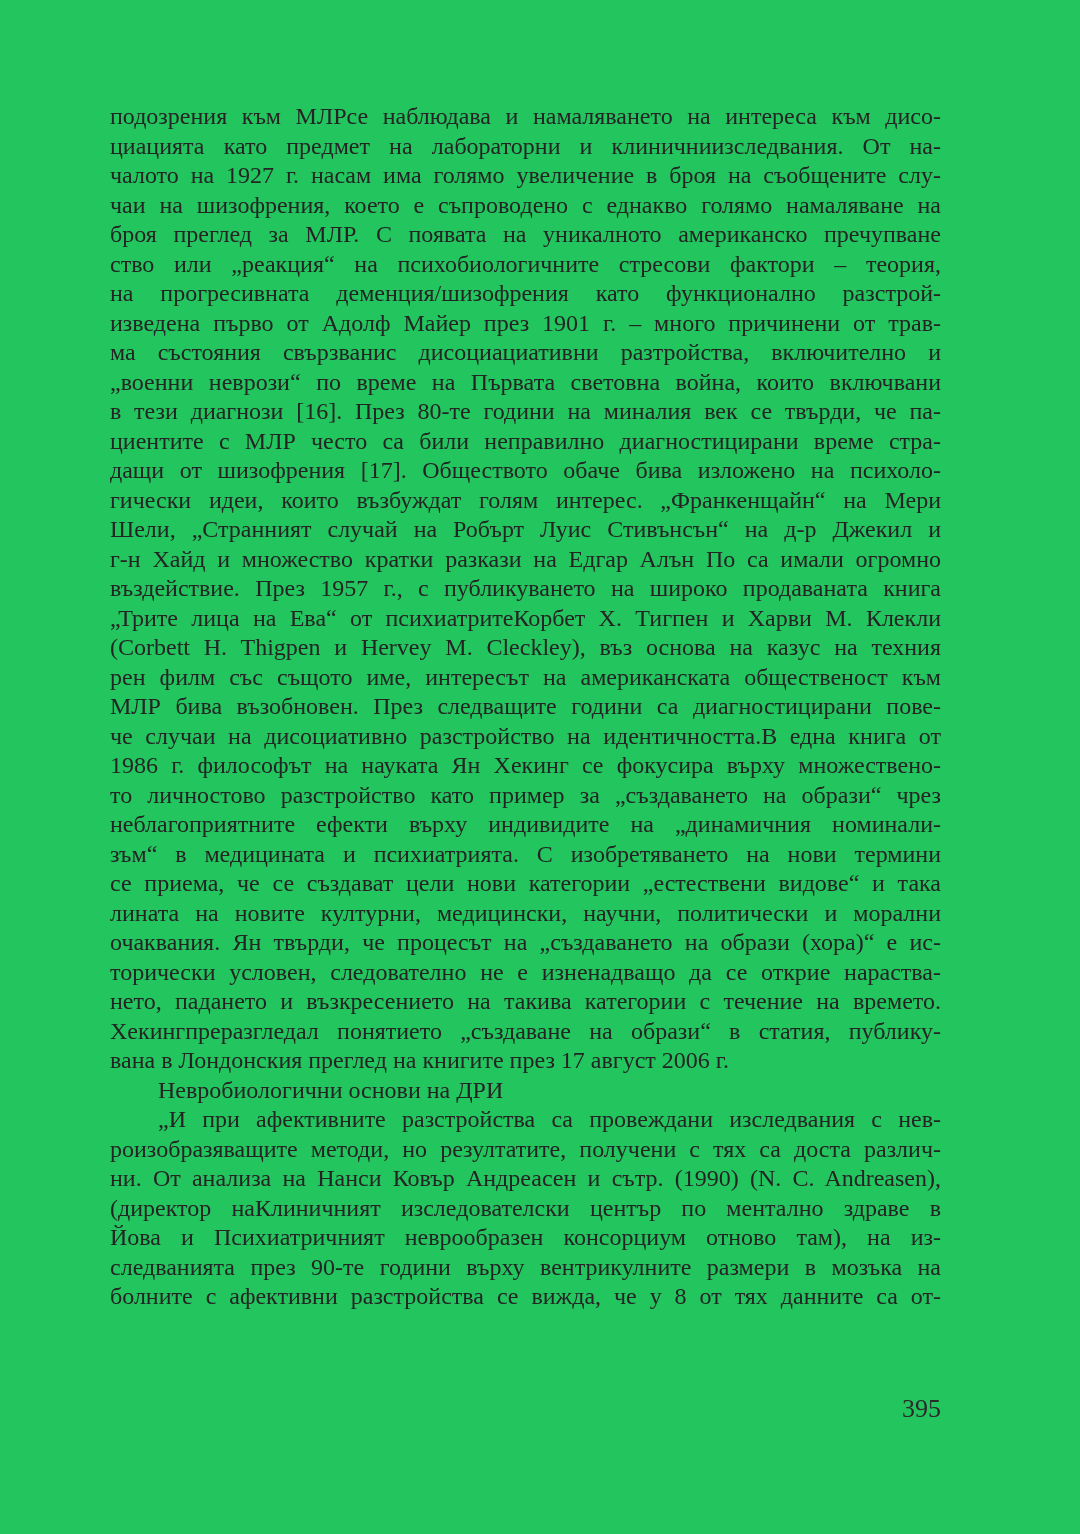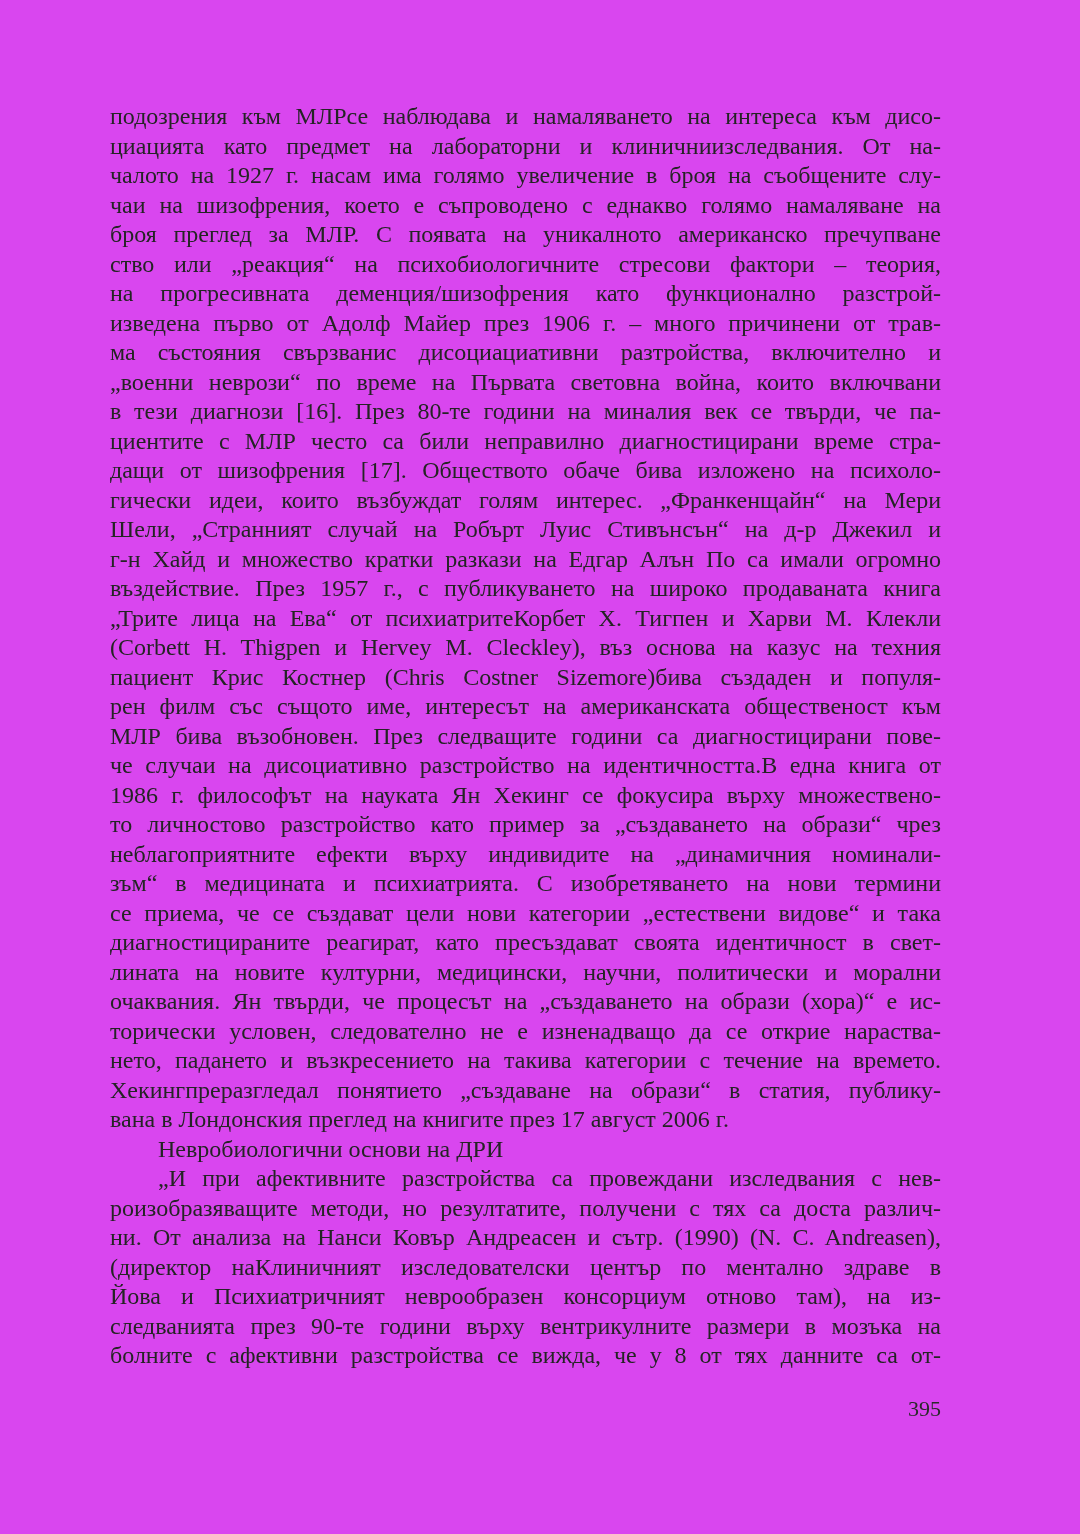--- a/index.html
+++ b/index.html
@@ -4,21 +4,21 @@
 <style>
   html, body {
     margin: 0;
     padding: 0;
     background: #ffffff;
   }
   .page {
     position: relative;
     width: 1080px;
     height: 1534px;
-    background: #d946ef;
+    background: #22c55e;
     font-family: "Liberation Serif", "DejaVu Serif", serif;
     color: #1f1f1f;
     overflow: hidden;
   }
   .text-block {
     position: absolute;
     left: 110px;
     top: 102px;
     width: 831px;
   }
@@ -32,60 +32,58 @@
   .line.end {
     text-align-last: left;
   }
   .line.indent {
     text-indent: 48px;
   }
   .page-number {
     position: absolute;
     top: 1394px;
     right: 139px;
-    font-size: 22px;
+    font-size: 26px;
     line-height: 30px;
     color: #2a2a2a;
     text-align: right;
   }
 </style>
 </head>
 <body>
 
 <div class="page">
   <div class="text-block">
       <div class="line">подозрения към МЛРсе наблюдава и намаляването на интереса към дисо-</div>
       <div class="line">циацията като предмет на лабораторни и клиничниизследвания. От на-</div>
       <div class="line">чалото на 1927 г. насам има голямо увеличение в броя на съобщените слу-</div>
       <div class="line">чаи на шизофрения, което е съпроводено с еднакво голямо намаляване на</div>
       <div class="line">броя преглед за МЛР. С появата на уникалното американско пречупване</div>
       <div class="line">ство или „реакция“ на психобиологичните стресови фактори – теория,</div>
       <div class="line">на прогресивната деменция/шизофрения като функционално разстрой-</div>
-      <div class="line">изведена първо от Адолф Майер през 1906 г. – много причинени от трав-</div>
+      <div class="line">изведена първо от Адолф Майер през 1901 г. – много причинени от трав-</div>
       <div class="line">ма състояния свързванис дисоциациативни разтройства, включително и</div>
       <div class="line">„военни неврози“ по време на Първата световна война, които включвани</div>
       <div class="line">в тези диагнози [16]. През 80-те години на миналия век се твърди, че па-</div>
       <div class="line">циентите с МЛР често са били неправилно диагностицирани време стра-</div>
       <div class="line">дащи от шизофрения [17]. Обществото обаче бива изложено на психоло-</div>
       <div class="line">гически идеи, които възбуждат голям интерес. „Франкенщайн“ на Мери</div>
       <div class="line">Шели, „Странният случай на Робърт Луис Стивънсън“ на д-р Джекил и</div>
       <div class="line">г-н Хайд и множество кратки разкази на Едгар Алън По са имали огромно</div>
       <div class="line">въздействие. През 1957 г., с публикуването на широко продаваната книга</div>
       <div class="line">„Трите лица на Ева“ от психиатритеКорбет Х. Тигпен и Харви М. Клекли</div>
       <div class="line">(Corbett H. Thigpen и Hervey M. Cleckley), въз основа на казус на техния</div>
-      <div class="line">пациент Крис Костнер (Chris Costner Sizemore)бива създаден и популя-</div>
       <div class="line">рен филм със същото име, интересът на американската общественост към</div>
       <div class="line">МЛР бива възобновен. През следващите години са диагностицирани пове-</div>
       <div class="line">че случаи на дисоциативно разстройство на идентичността.В една книга от</div>
       <div class="line">1986 г. философът на науката Ян Хекинг се фокусира върху множествено-</div>
       <div class="line">то личностово разстройство като пример за „създаването на образи“ чрез</div>
       <div class="line">неблагоприятните ефекти върху индивидите на „динамичния номинали-</div>
       <div class="line">зъм“ в медицината и психиатрията. С изобретяването на нови термини</div>
       <div class="line">се приема, че се създават цели нови категории „естествени видове“ и така</div>
-      <div class="line">диагностицираните реагират, като пресъздават своята идентичност в свет-</div>
       <div class="line">лината на новите културни, медицински, научни, политически и морални</div>
       <div class="line">очаквания. Ян твърди, че процесът на „създаването на образи (хора)“ е ис-</div>
       <div class="line">торически условен, следователно не е изненадващо да се открие нараства-</div>
       <div class="line">нето, падането и възкресението на такива категории с течение на времето.</div>
       <div class="line">Хекингпреразгледал понятието „създаване на образи“ в статия, публику-</div>
       <div class="line end">вана в Лондонския преглед на книгите през 17 август 2006 г.</div>
       <div class="line indent end">Невробиологични основи на ДРИ</div>
       <div class="line indent">„И при афективните разстройства са провеждани изследвания с нев-</div>
       <div class="line">роизобразяващите методи, но резултатите, получени с тях са доста различ-</div>
       <div class="line">ни. От анализа на Нанси Ковър Андреасен и сътр. (1990) (N. C. Andreasen),</div>

